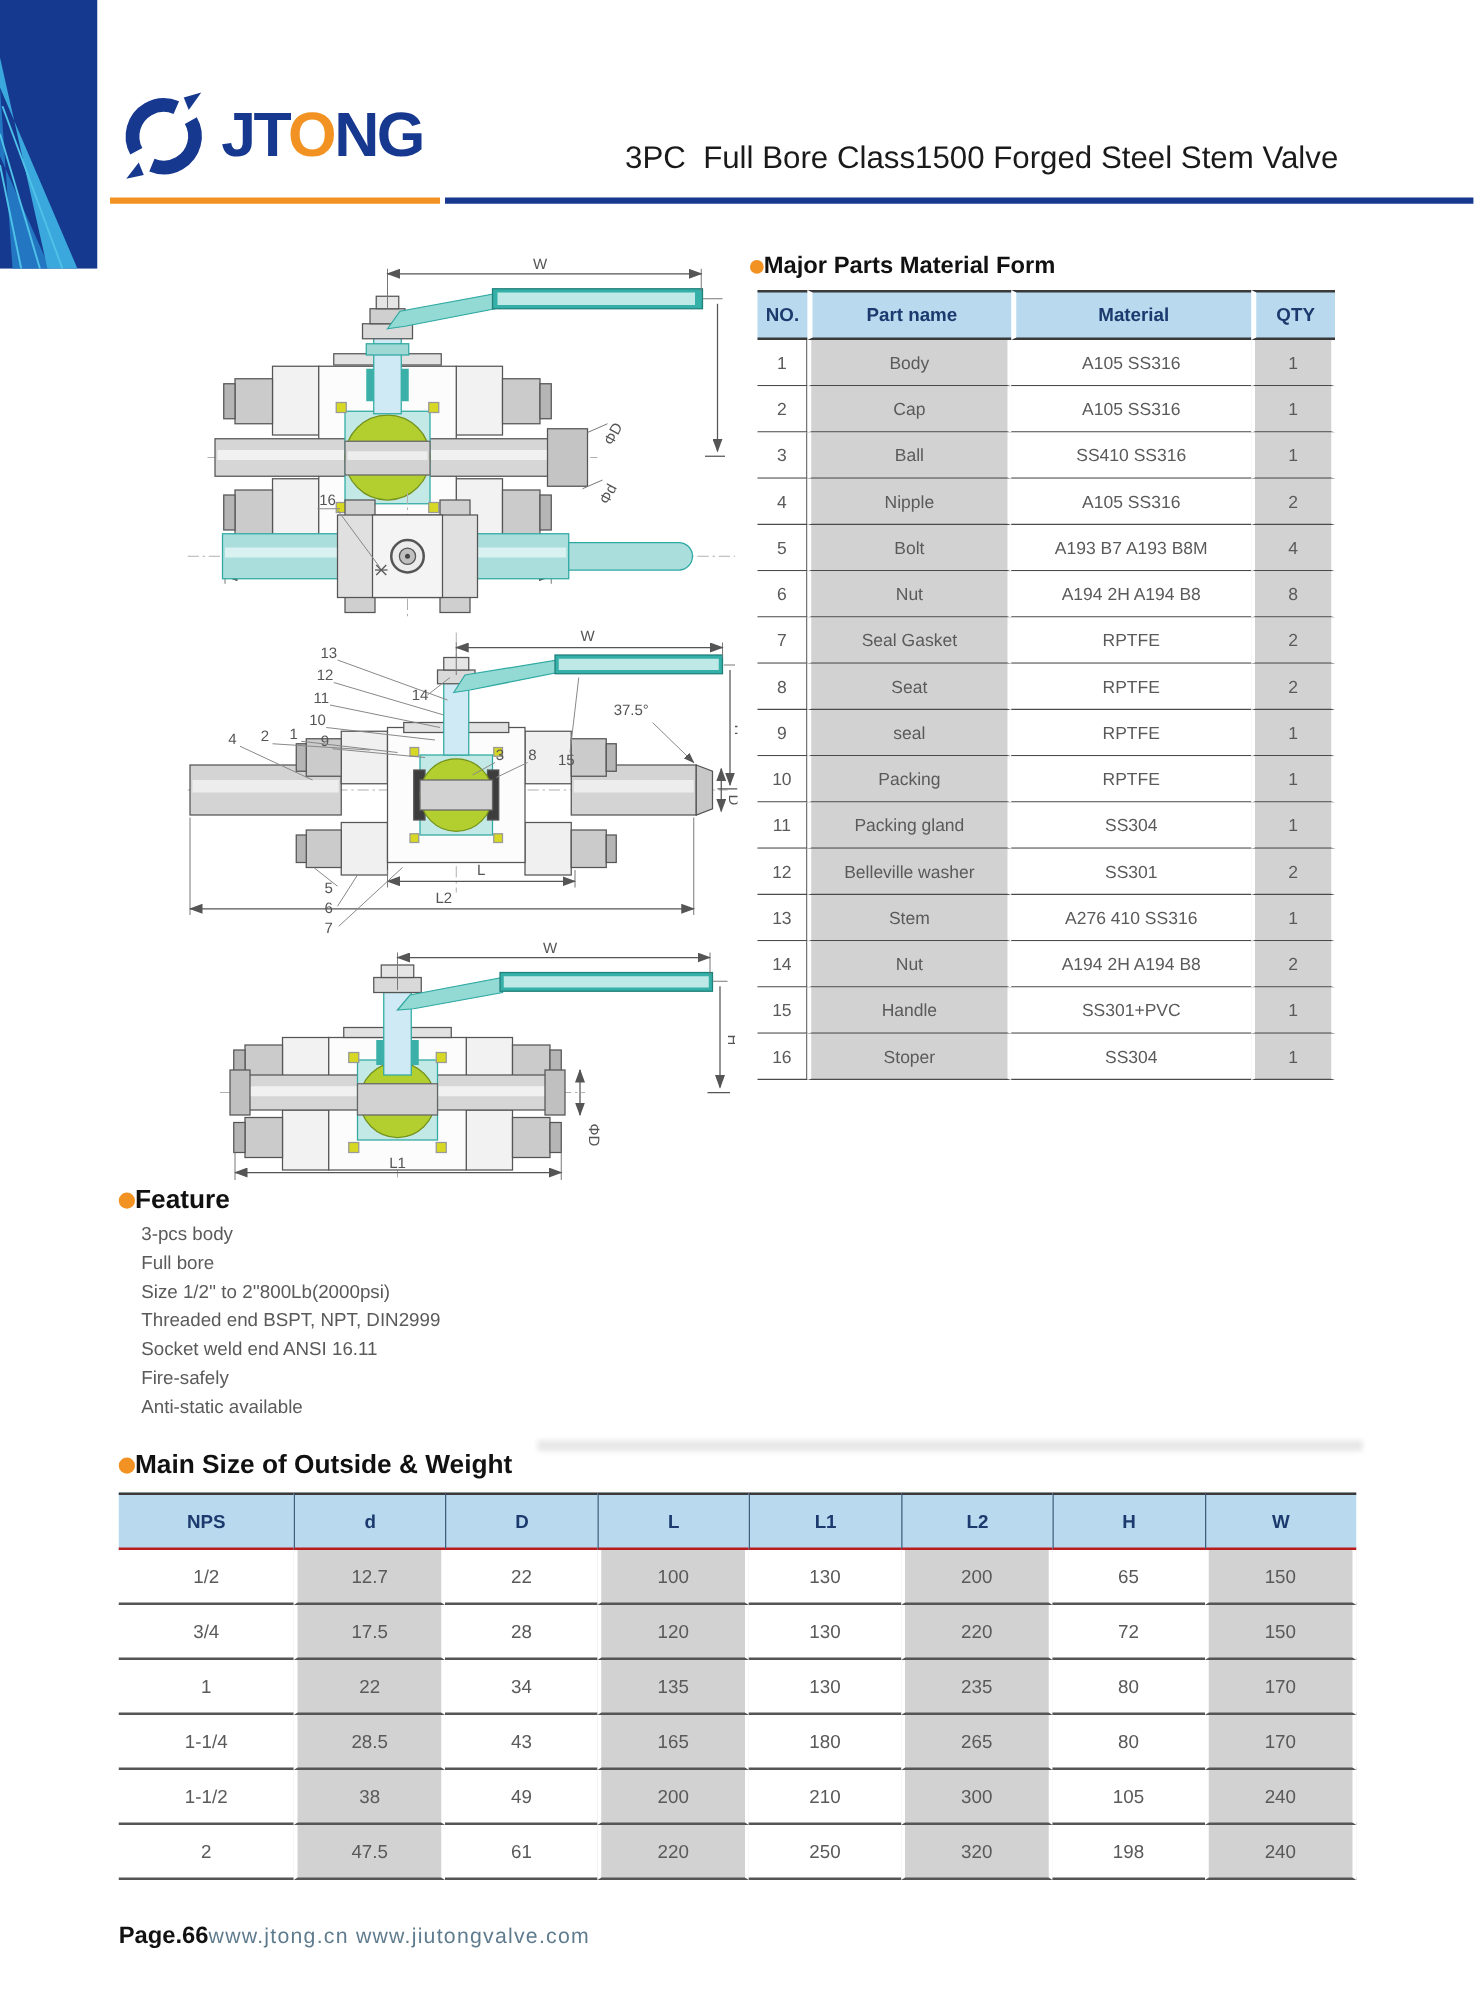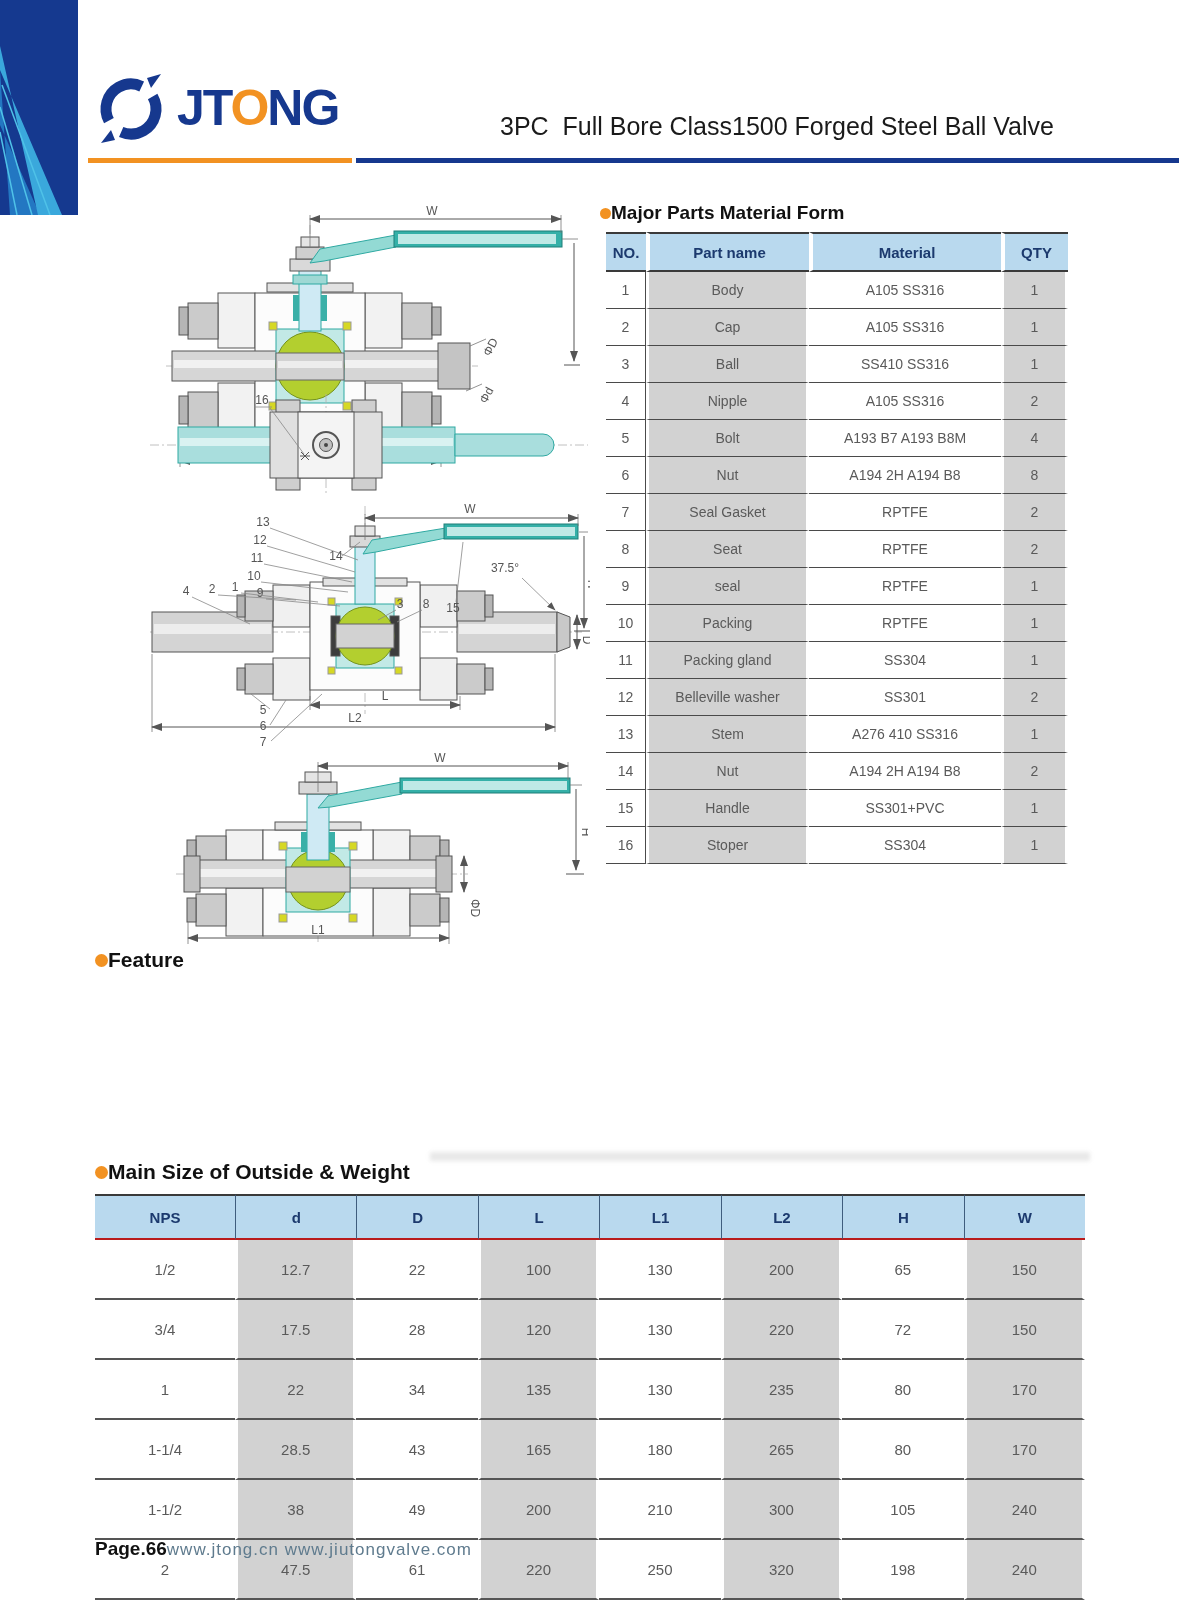--- a/index.html
+++ b/index.html
@@ -42,21 +42,21 @@
   
   .smudge{position:absolute;left:430px;top:1152px;width:660px;height:9px;background:#bdbdbd;opacity:.35;filter:blur(2px);}
 
   
   .size-head{left:95px;top:1160px;font-size:21px;}
   .size-table{position:absolute;left:95px;top:1194px;width:990px;border-collapse:separate;border-spacing:0;table-layout:fixed;}
   .size-table col.cs1{width:140px;}
   .size-table thead th{background:#b9d9ee;color:#1c3a6e;font-size:15px;font-weight:bold;height:46px;
     border-top:2px solid #3a3a3a;border-bottom:2px solid #b91c1c;text-align:center;}
   .size-table thead th + th{border-left:1px solid #3f5d7d;}
-  .size-table tbody td{height:60px;font-size:15px;color:#5a5a5a;text-align:center;border-bottom:2px solid #555;background:#fff;}
+  .size-table tbody td{height:44px;font-size:15px;color:#5a5a5a;text-align:center;border-bottom:2px solid #555;background:#fff;}
   .size-table tbody td:nth-child(even){background:#d2d2d2;border-left:3px solid #fff;border-right:3px solid #fff;}
 
   
   .footer{position:absolute;left:95px;top:1538px;display:flex;align-items:baseline;}
   .footer .pg{font-size:19px;font-weight:bold;color:#111;}
   .footer .urls{font-size:17px;color:#5f7b8e;letter-spacing:1px;}
 
   
   .drawing{position:absolute;}
   .v1{left:160px;top:203px;}
@@ -86,21 +86,21 @@
   <div class="logo">
     <svg width="72" height="72" viewBox="0 0 72 72">
       <circle cx="36" cy="37" r="25" fill="none" stroke="#16388e" stroke-width="11" stroke-dasharray="62 17" transform="rotate(-30 36 37)"></circle>
       <polygon points="52,6 66,2 56,16" fill="#16388e"></polygon>
       <polygon points="20,68 6,71 16,58" fill="#16388e"></polygon>
     </svg>
     <div class="logo-text"><span>JT</span><span class="o">O</span><span>NG</span></div>
   </div>
   <div class="rule-orange"></div>
   <div class="rule-navy"></div>
-  <div class="doc-title">3PC  Full Bore Class1500 Forged Steel Ball Valve</div>
+  <div class="doc-title">3PC  Full Bore Class1500 Forged Steel Stem Valve</div>
 
   <svg class="drawing v1" width="420" height="285" viewBox="0 0 420 285">
     <defs>
       <marker id="m1" markerWidth="11" markerHeight="8" refX="10" refY="4" orient="auto-start-reverse">
           <path d="M0,0 L11,4 L0,8 z" fill="#555"></path>
         </marker>
     </defs>
     <line class="cl" x1="150" y1="22" x2="150" y2="272"></line>
     <line class="cl" x1="6" y1="163" x2="318" y2="163"></line>
     <g stroke="#555" stroke-width="1">
@@ -461,20 +461,29 @@
           <td>SS304</td>
           <td>1</td>
         </tr>
       </tbody>
   </table>
 
   <div class="sec-head feature-head">
     <span class="dot"></span>
     <span>Feature</span>
   </div>
+  <ul class="feature-list">
+      <li>3-pcs body</li>
+      <li>Full bore</li>
+      <li>Size 1/2'' to 2''800Lb(2000psi)</li>
+      <li>Threaded end BSPT, NPT, DIN2999</li>
+      <li>Socket weld end ANSI 16.11</li>
+      <li>Fire-safely</li>
+      <li>Anti-static available</li>
+    </ul>
 
   <div class="smudge"></div>
 
   <div class="sec-head size-head">
     <span class="dot"></span>
     <span>Main Size of Outside &amp; Weight</span>
   </div>
   <table class="size-table">
     <colgroup>
         <col class="cs1">

